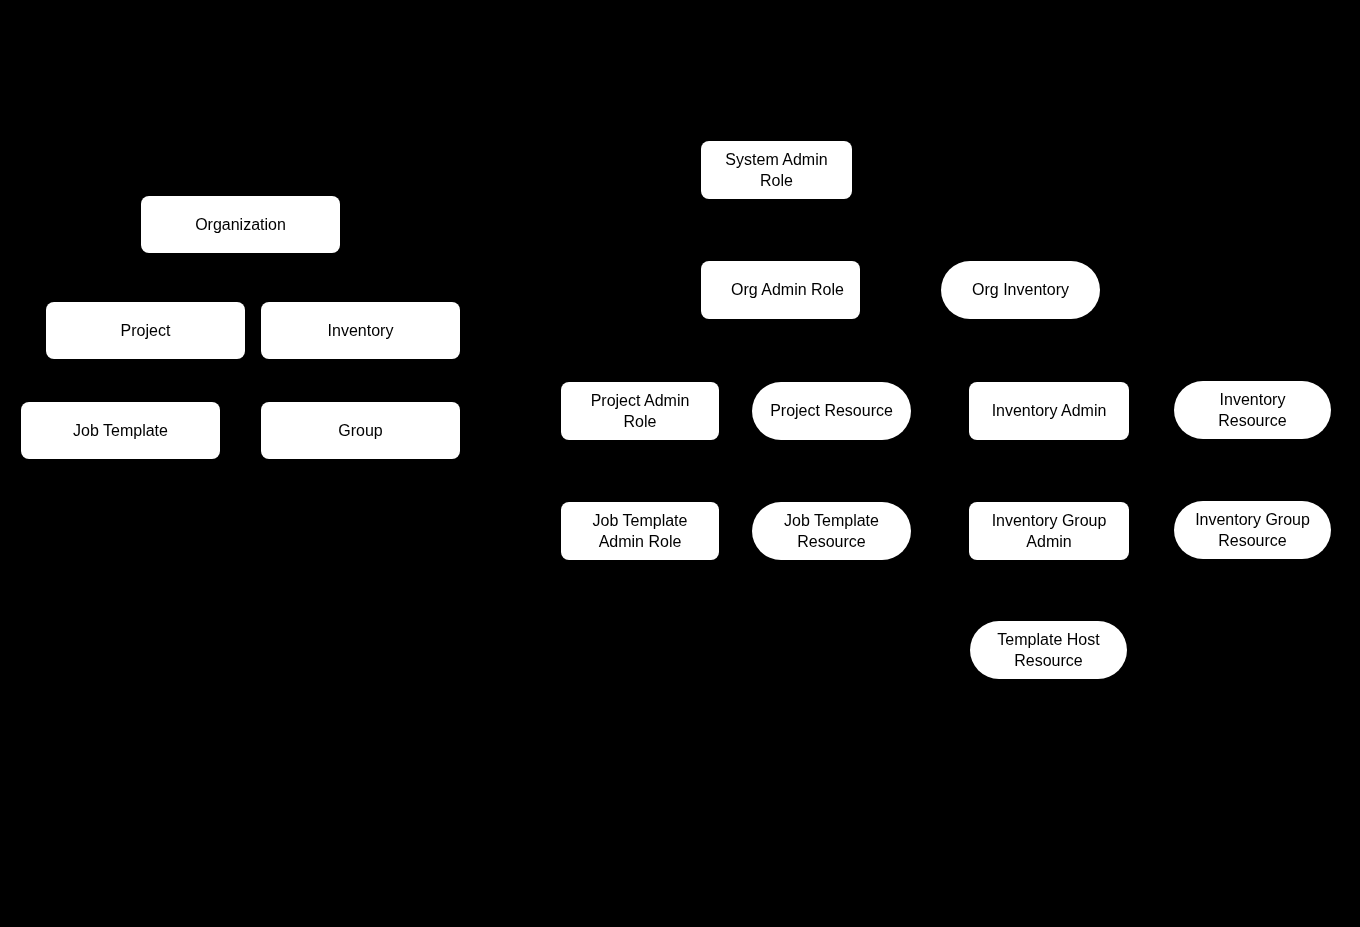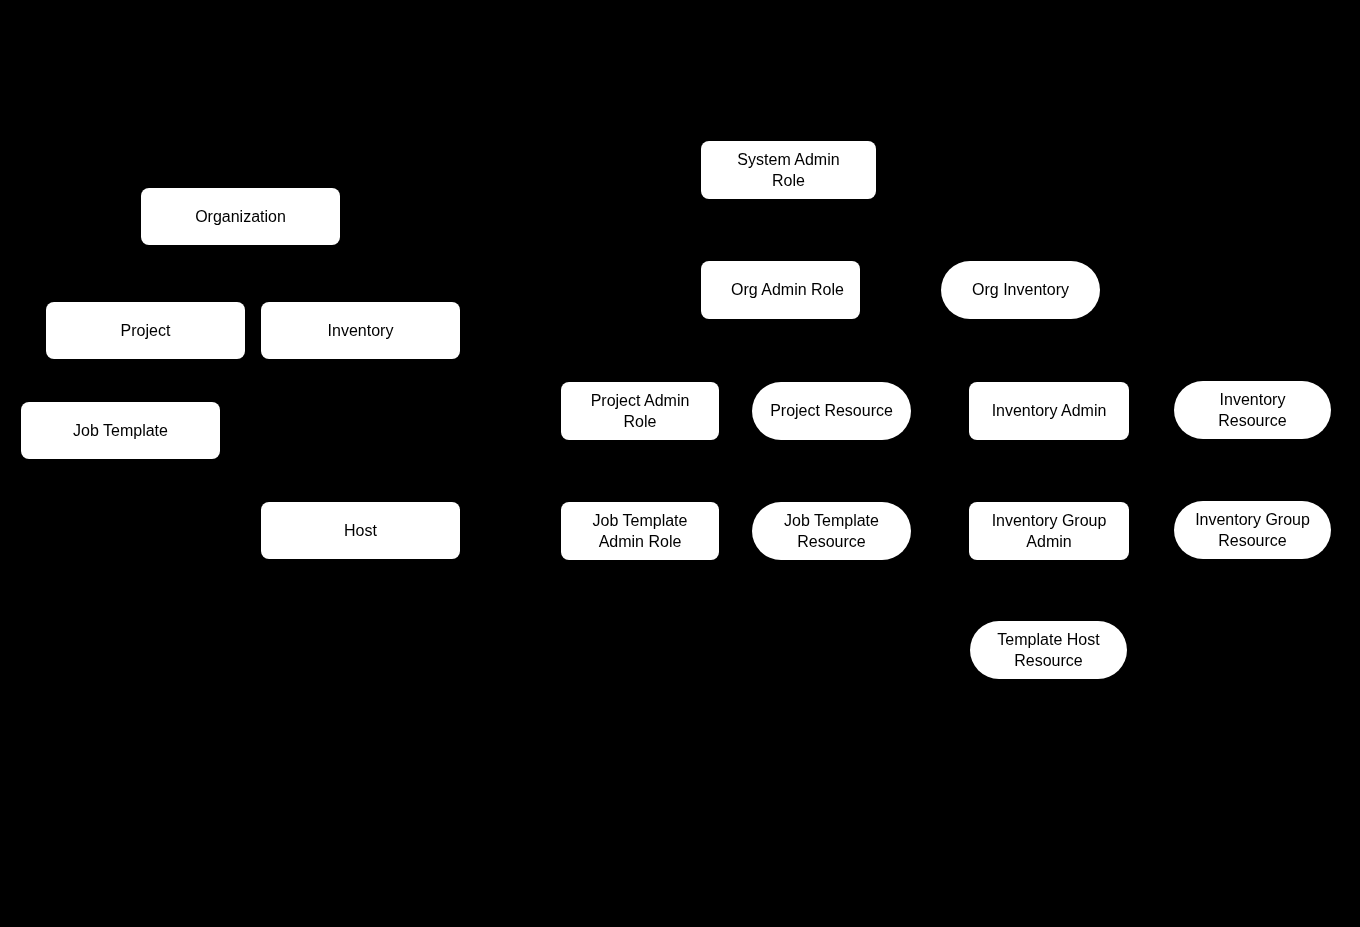--- a/index.html
+++ b/index.html
@@ -32,42 +32,42 @@
     white-space: pre-line;
   }
   .rect    { border-radius: 8px; }
   .stadium { border-radius: 29px; }
 </style>
 </head>
 <body>
 
 <div class="canvas">
 
-  <div class="node rect" style="left:141px; top:188px; width:199px; height:57px;">
+  <div class="node rect" style="left:141px; top:196px; width:199px; height:57px;">
     <span class="label">Organization</span>
   </div>
 
   <div class="node rect" style="left:21px; top:302px; width:199px; height:57px;margin-left:25px;">
     <span class="label">Project</span>
   </div>
 
   <div class="node rect" style="left:261px; top:302px; width:199px; height:57px;">
     <span class="label">Inventory</span>
   </div>
 
   <div class="node rect" style="left:21px; top:402px; width:199px; height:57px;">
     <span class="label">Job Template</span>
   </div>
 
-
-  <div class="node rect" style="left:261px; top:502px; width:199px; height:57px;">
-    <span class="label">Host</span>
+  <div class="node rect" style="left:261px; top:402px; width:199px; height:57px;">
+    <span class="label">Group</span>
   </div>
 
-  <div class="node rect" style="left:701px; top:141px; width:175px; height:58px;">
+
+  <div class="node rect" style="left:701px; top:141px; width:151px; height:58px;">
     <span class="label">System Admin
 Role</span>
   </div>
 
   <div class="node rect" style="left:701px; top:261px; width:159px; height:58px;padding-left:22px;">
     <span class="label">Org Admin Role</span>
   </div>
 
   <div class="node stadium" style="left:941px; top:261px; width:159px; height:58px;">
     <span class="label">Org Inventory</span>

